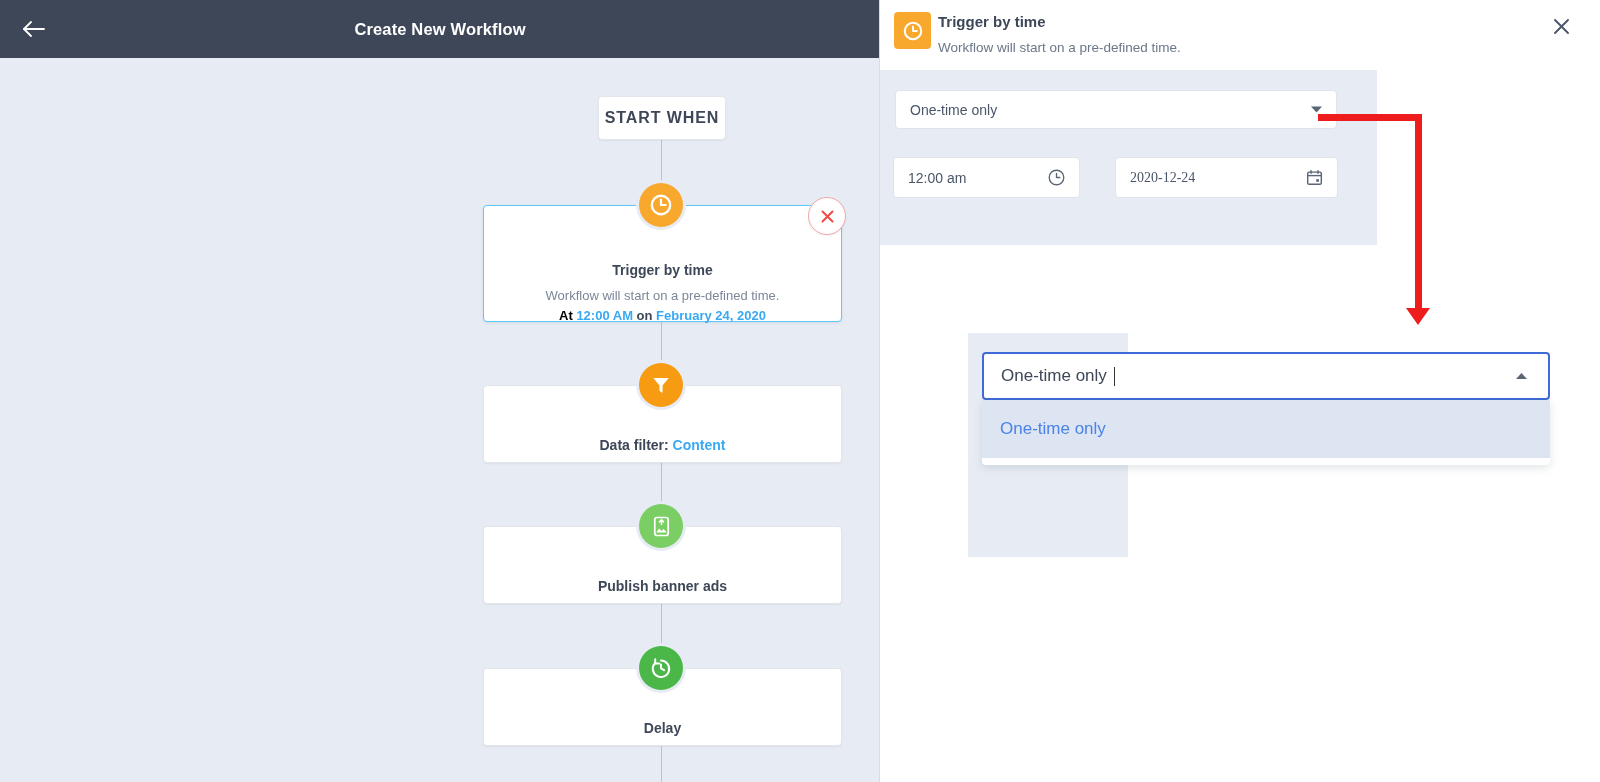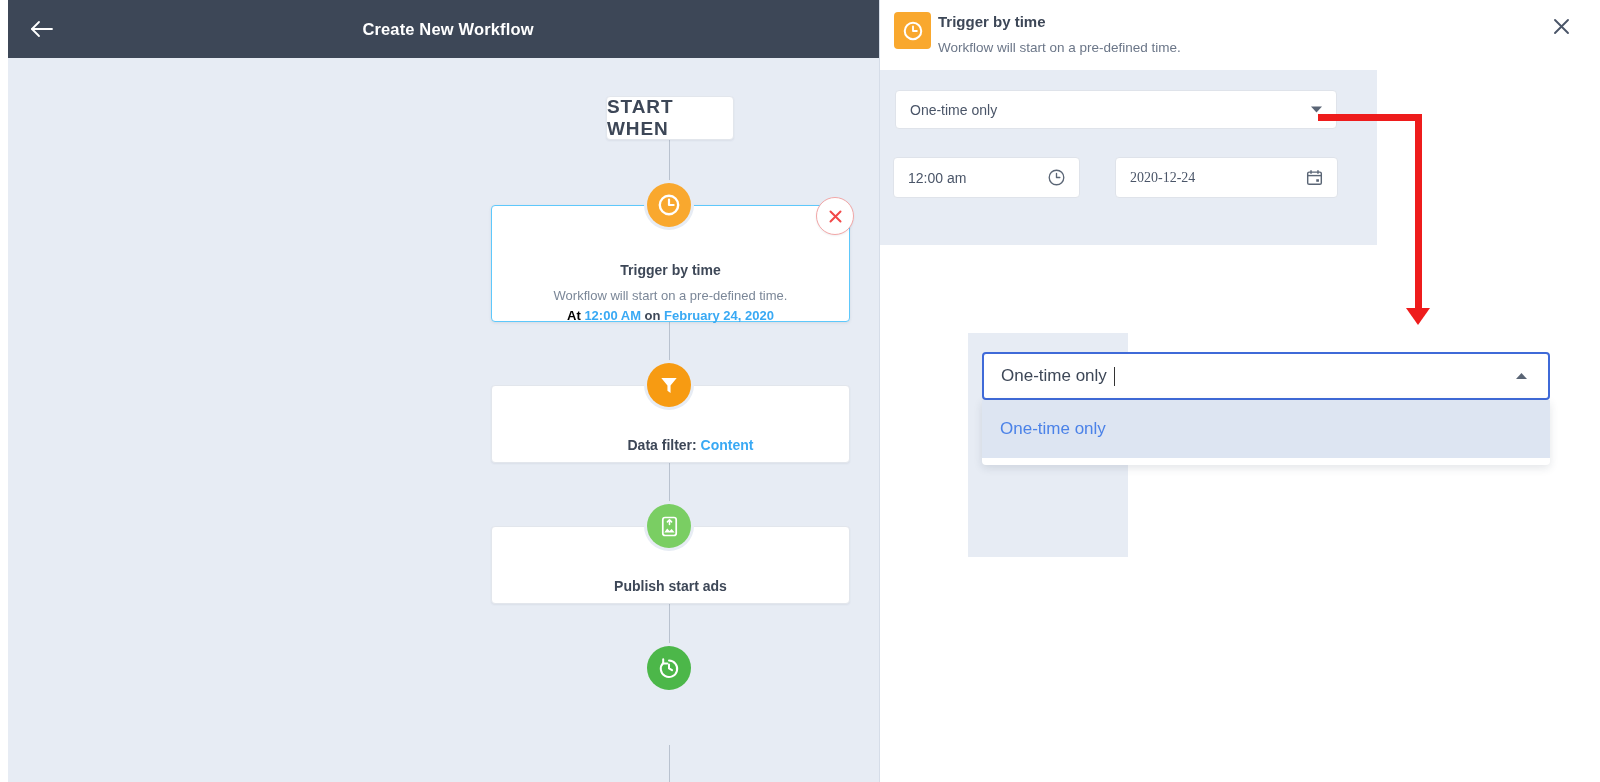--- a/index.html
+++ b/index.html
@@ -21,21 +21,20 @@
   }
 
   
   .left-pane {
     position: absolute;
     left: 0; top: 0;
     width: 880px;
     height: 782px;
     background: #e7ecf4;
     overflow: hidden;
-    margin-left: 8px;
   }
   .topbar {
     position: absolute;
     left: 0; top: 0;
     width: 880px;
     height: 58px;
     background: #3d4757;
     display: flex;
     align-items: center;
   }
@@ -89,21 +88,21 @@
     top: 38px;
     width: 126px;
     height: 42px;
     background: #fff;
     border: 1px solid #e2e6ec;
     border-radius: 4px;
     display: flex; align-items: center; justify-content: center;
     box-shadow: 0 1px 2px rgba(40,55,80,.07);
   }
   .start-chip span {
-    font-size: 19px;
+    font-size: 16px;
     font-weight: bold;
     color: #3d4757;
     letter-spacing: .9px;
   }
 
   .badge {
     position: absolute;
     width: 44px; height: 44px;
     border-radius: 50%;
     display: flex; align-items: center; justify-content: center;
@@ -346,43 +345,48 @@
           <path d="M12 6.6 V12 H16.6" fill="none" stroke="#ffffff" stroke-width="2.2" stroke-linecap="round" stroke-linejoin="round"></path>
         </svg>
       </div>
       <div class="remove-btn" style="left:808px; top:139px;">
         <svg width="15" height="15" viewBox="0 0 15 15">
           <path d="M2.5 2.5 L12.5 12.5 M12.5 2.5 L2.5 12.5" stroke="#f24848" stroke-width="2" stroke-linecap="round"></path>
         </svg>
       </div>
 
       <div class="node-card" style="left:483px; top:327px; width:357px; height:76px;">
-        <div style="position:absolute;left:0;top:51px;width:357px;padding-left:20px;">
+        <div style="position:absolute;left:0;top:51px;width:357px;">
           <div class="node-title"><span>Data filter: </span><span class="linkish">Content</span></div>
         </div>
       </div>
       <div class="badge orange-solid" style="left:639px; top:305px;">
         <svg width="22" height="22" viewBox="0 0 24 24">
           <path d="M3.6 4.4 H20.4 L13.7 12.6 V20.6 L10.3 18.2 V12.6 Z" fill="#ffffff"></path>
         </svg>
       </div>
 
       <div class="node-card" style="left:483px; top:468px; width:357px; height:76px;">
         <div style="position:absolute;left:0;top:51px;width:357px;">
-          <div class="node-title">Publish start ads</div>
+          <div class="node-title">Publish banner ads</div>
         </div>
       </div>
       <div class="badge green" style="left:639px; top:446px;">
         <svg width="23" height="23" viewBox="0 0 24 24">
           <rect x="5" y="2.6" width="14" height="18.8" rx="2.4" fill="none" stroke="#ffffff" stroke-width="1.8"></rect>
           <path d="M12 5 V10 M12 5 L9.8 7.2 M12 5 L14.2 7.2" stroke="#ffffff" stroke-width="1.6" fill="none" stroke-linecap="round" stroke-linejoin="round"></path>
           <path d="M6.6 18.2 L9.6 14.2 L12 16.8 L14.2 14.6 L17.4 18.2 Z" fill="#ffffff"></path>
         </svg>
       </div>
 
+      <div class="node-card" style="left:483px; top:610px; width:357px; height:76px;">
+        <div style="position:absolute;left:0;top:51px;width:357px;">
+          <div class="node-title">Delay</div>
+        </div>
+      </div>
       <div class="badge green-dark" style="left:639px; top:588px;">
         <svg width="24" height="24" viewBox="0 0 24 24">
           <path d="M12 4.6 a8.2 8.2 0 1 1 -5.8 2.4" fill="none" stroke="#ffffff" stroke-width="2" stroke-linecap="round"></path>
           <path d="M6.2 3.2 V7.4 H10.4" fill="none" stroke="#ffffff" stroke-width="2" stroke-linecap="round" stroke-linejoin="round"></path>
           <path d="M12 8.4 V12.4 L15 14.2" fill="none" stroke="#ffffff" stroke-width="2" stroke-linecap="round" stroke-linejoin="round"></path>
         </svg>
       </div>
 
     </div>
   </div>

